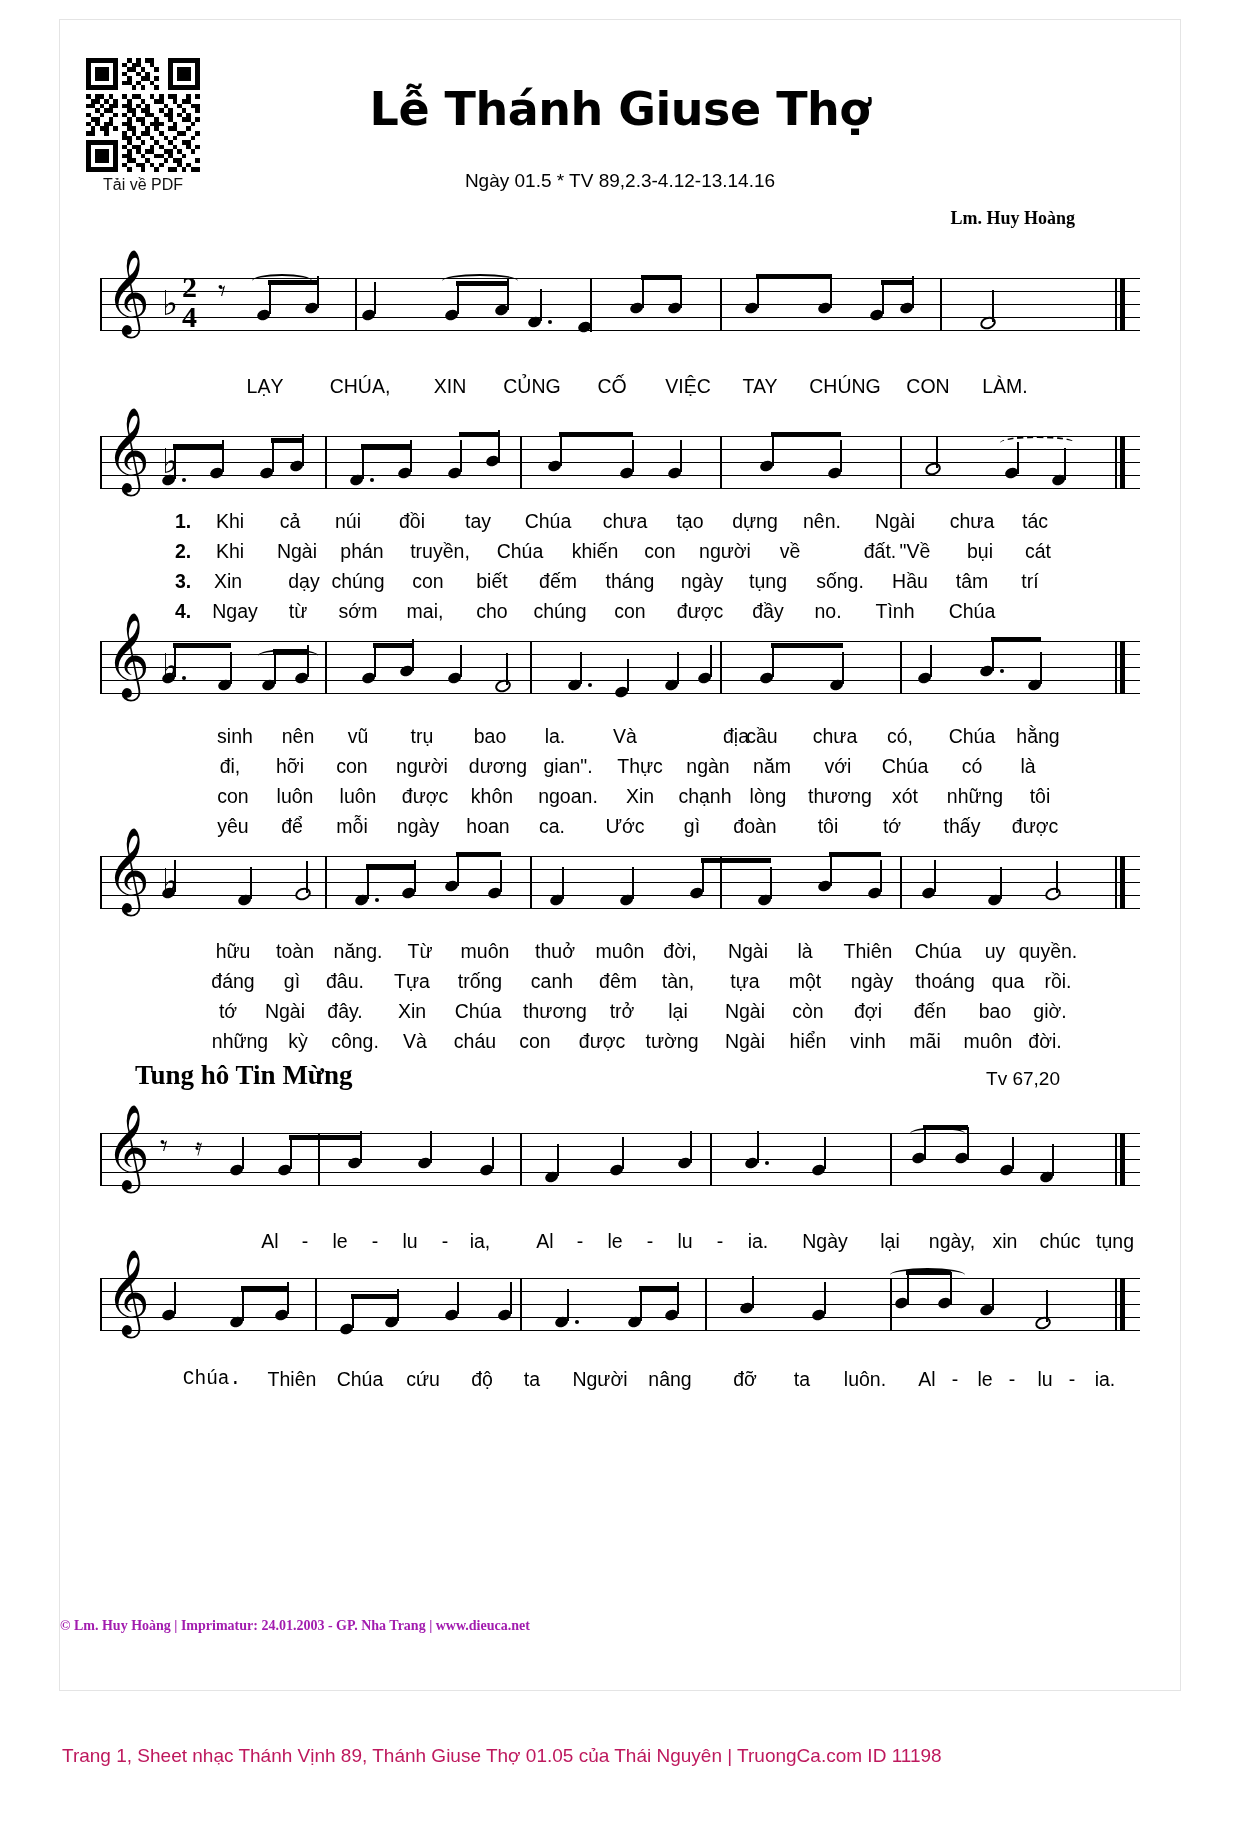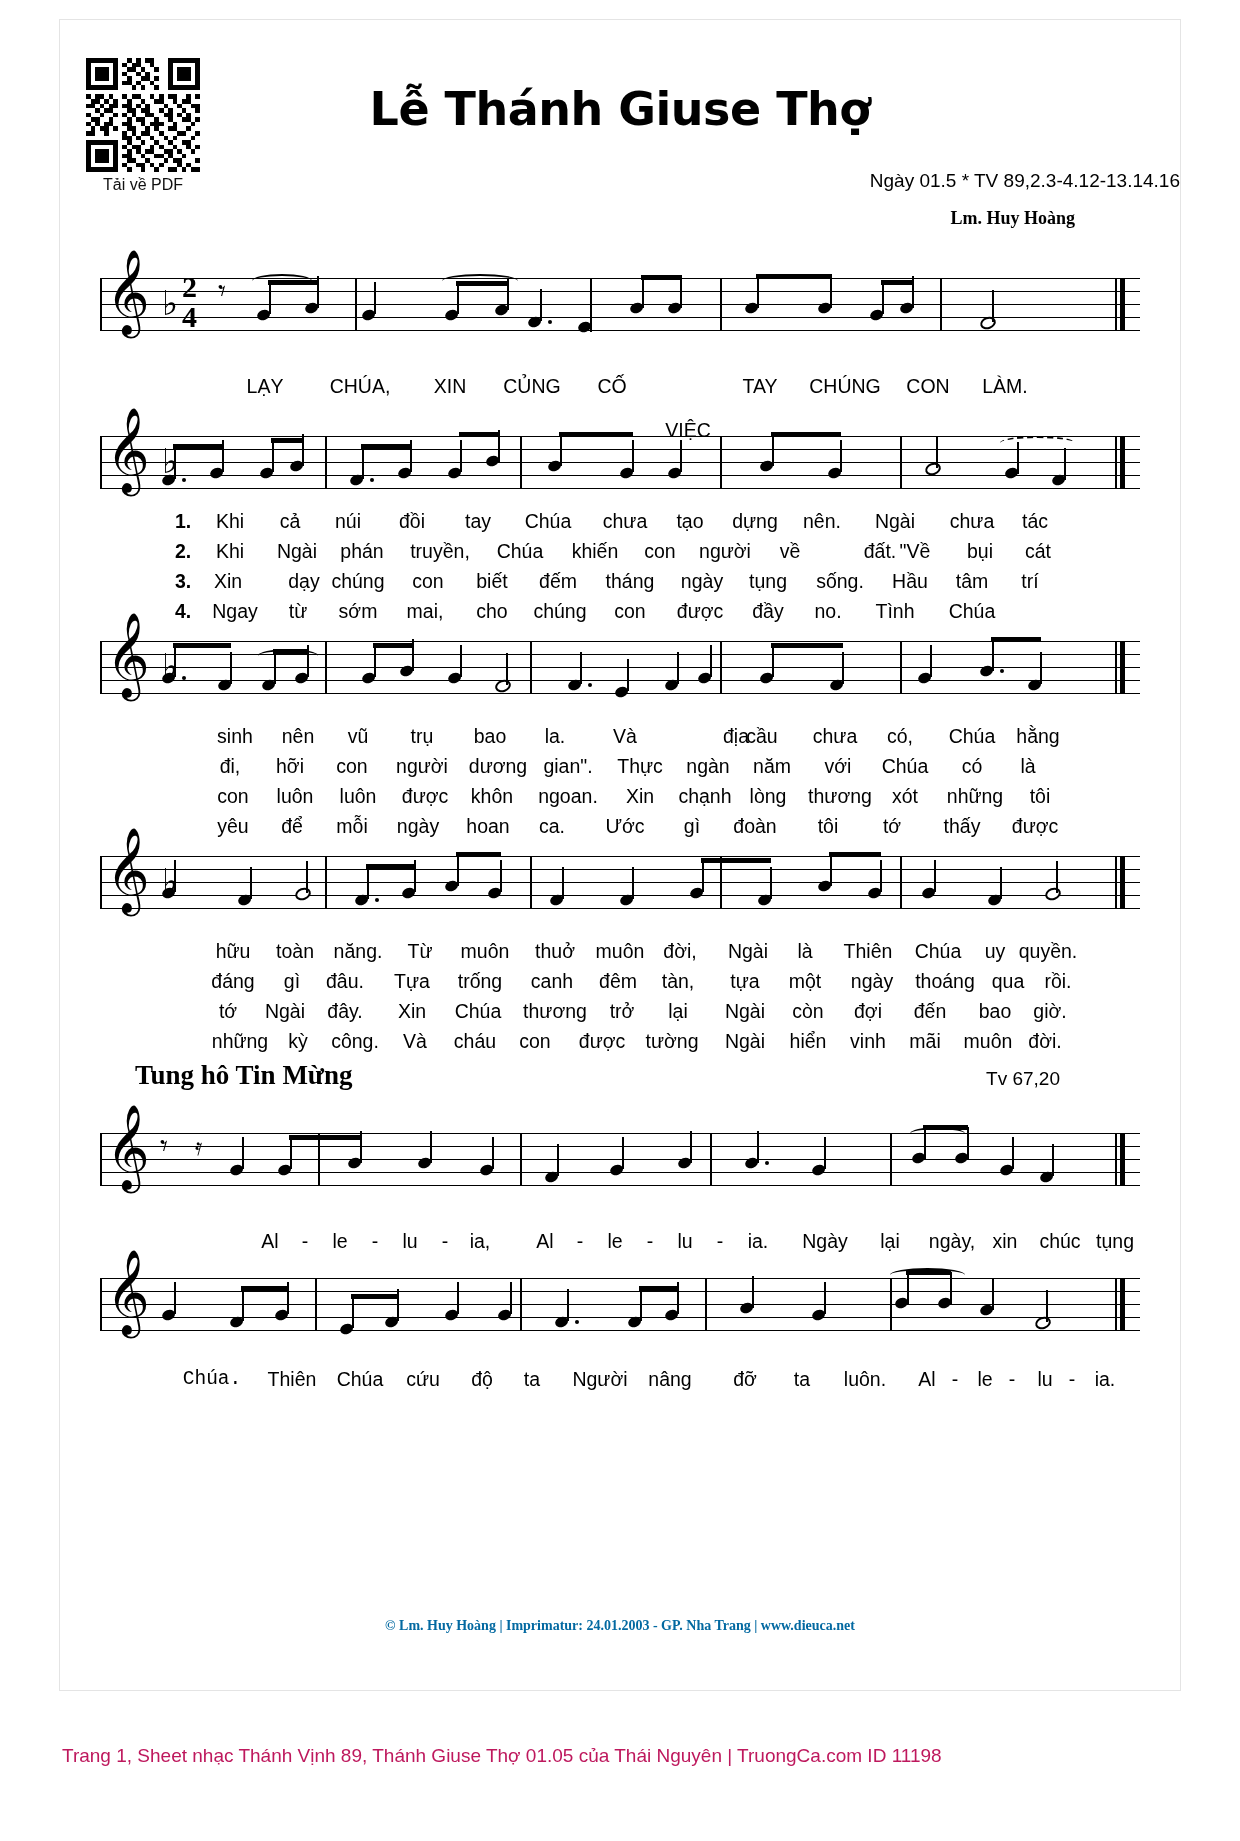--- a/index.html
+++ b/index.html
@@ -56,21 +56,21 @@
     font-weight: bold;
     font-size: 46px;
     letter-spacing: -0.5px;
     color: #000;
   }
   .subtitle {
     position: absolute;
     left: 0;
     top: 150px;
     width: 1120px;
-    text-align: right;
+    text-align: center;
     font-size: 19px;
     color: #000;
   }
   .composer {
     position: absolute;
     right: 105px;
     top: 188px;
     font-family: "Liberation Serif", serif;
     font-weight: bold;
     font-size: 18px;
@@ -90,25 +90,24 @@
     right: 120px;
     top: 1048px;
     font-size: 19px;
     color: #000;
   }
   .footer-credit {
     position: absolute;
     left: 0;
     top: 1598px;
     width: 1120px;
-    text-align: center;
     font-family: "Liberation Serif", serif;
     font-weight: bold;
     font-size: 14px;
-    color: #0369a1;
+    color: #a21caf;
   }
   .page-footer {
     position: absolute;
     left: 62px;
     top: 1745px;
     font-size: 19px;
     color: #be185d;
   }
 
   
@@ -505,21 +504,21 @@
       </div>
     </div>
 
     <div class="lyric-block" style="top:355px;">
       <div class="lyric-row">
         <span class="w" style="left:165px;">LẠY</span>
         <span class="w" style="left:260px;">CHÚA,</span>
         <span class="w" style="left:350px;">XIN</span>
         <span class="w" style="left:432px;">CỦNG</span>
         <span class="w" style="left:512px;">CỐ</span>
-        <span class="w" style="left:588px;margin-top:44px;">VIỆC</span>
+        <span class="w" style="left:588px;">VIỆC</span>
         <span class="w" style="left:660px;">TAY</span>
         <span class="w" style="left:745px;">CHÚNG</span>
         <span class="w" style="left:828px;">CON</span>
         <span class="w" style="left:905px;">LÀM.</span>
       </div>
     </div>
 
     <div class="system" style="top:408px;">
       <div class="staff">
         <div class="line"></div>

